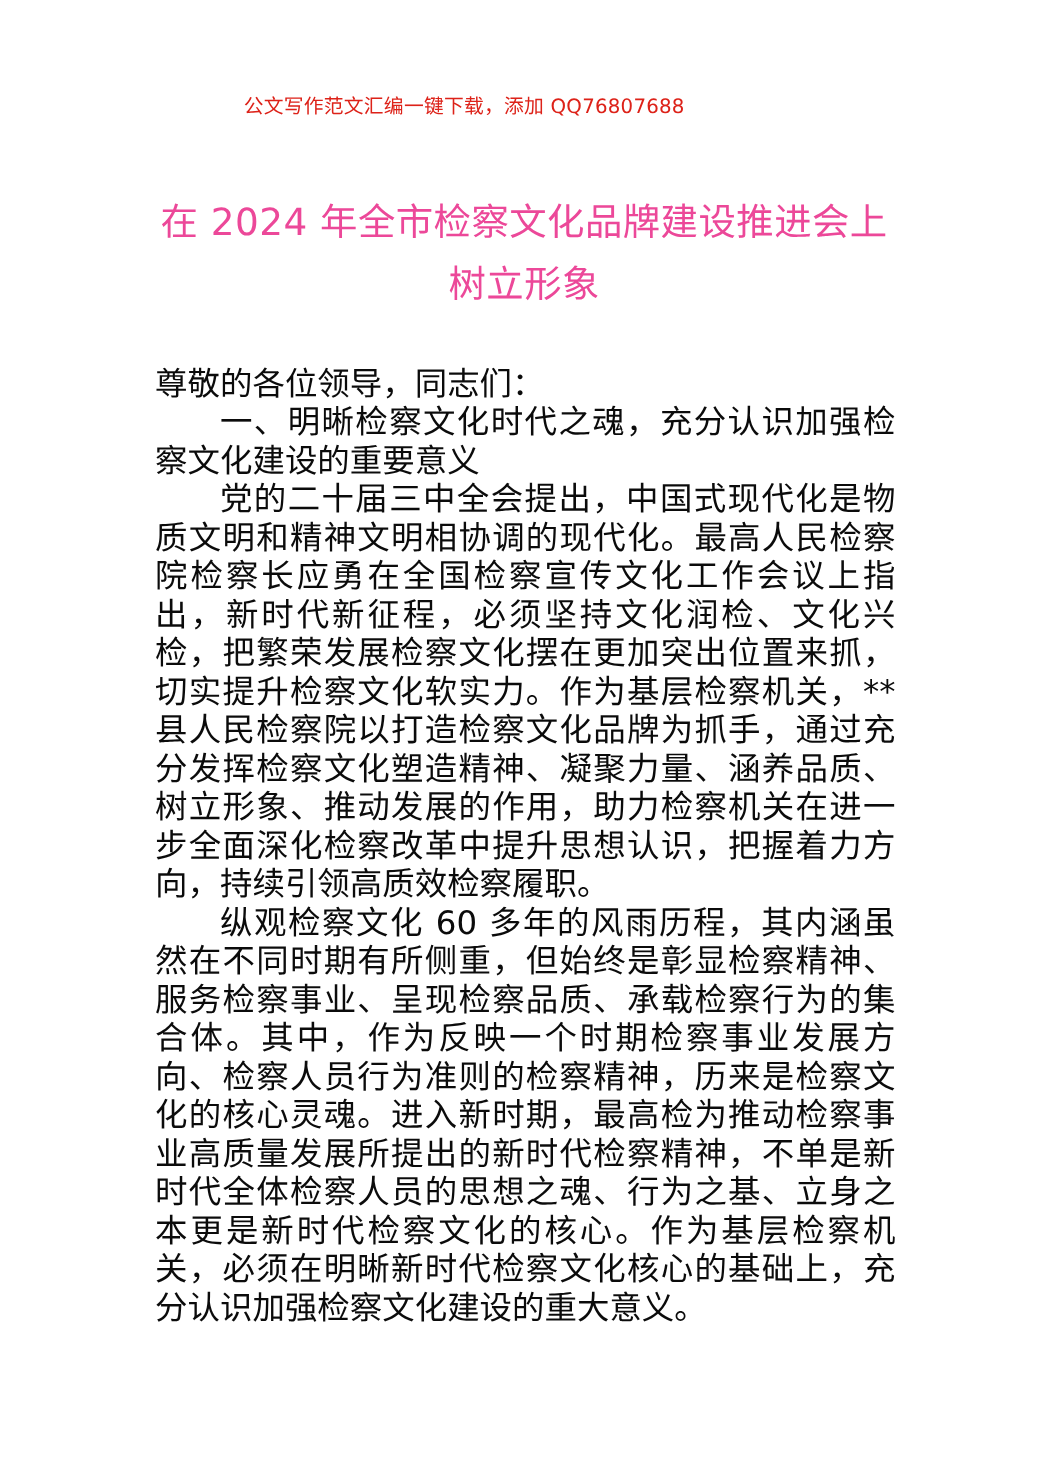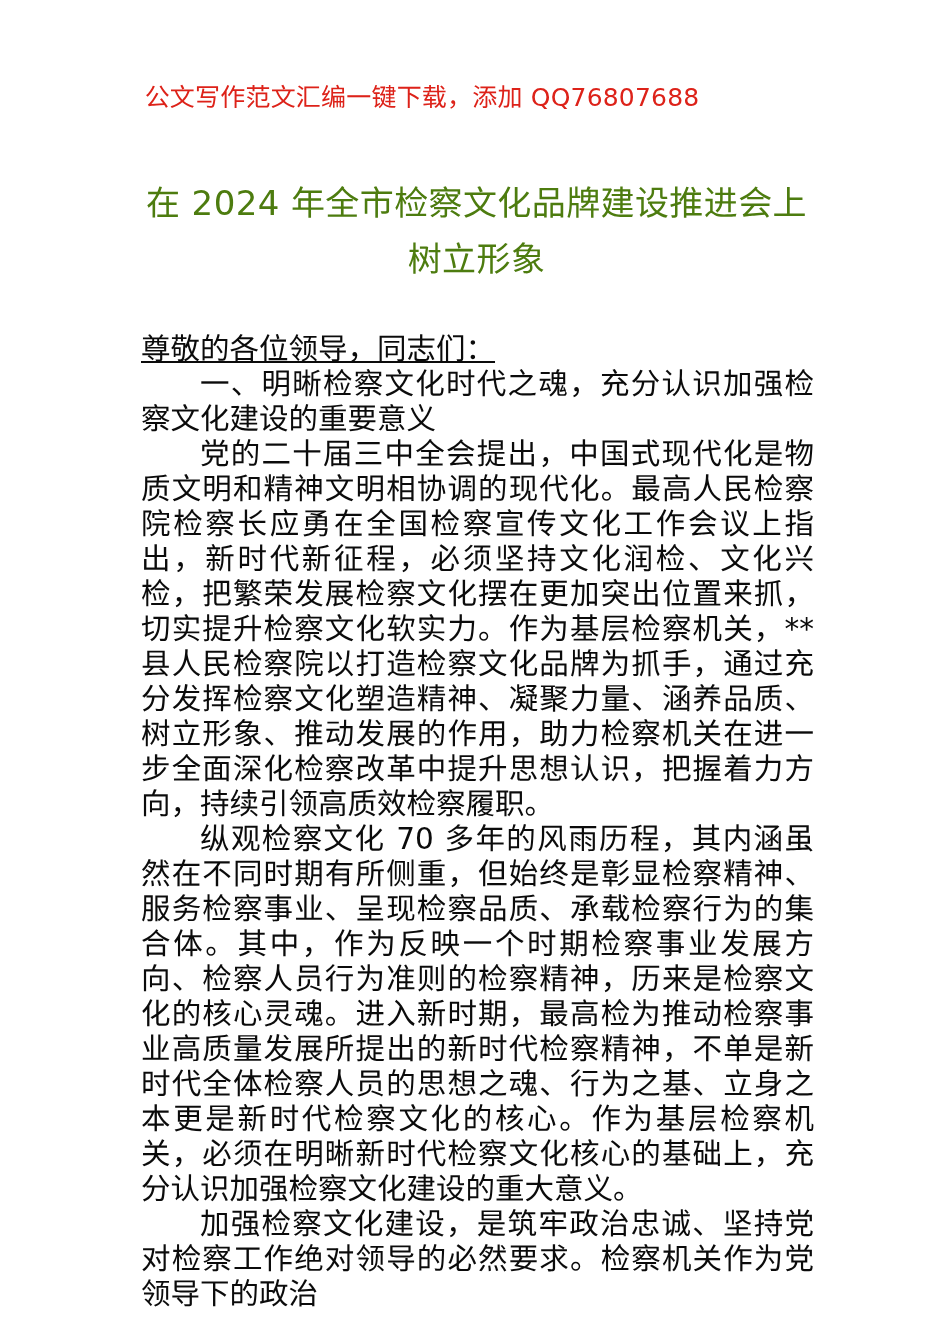--- a/index.html
+++ b/index.html
@@ -20,37 +20,37 @@
   }
 
   
   .promo-banner {
     position: absolute;
     top: 84px;
     left: 0;
     width: 844px;
     text-align: center;
     color: #dd2219;
-    font-size: 25px;
+    font-size: 18px;
     line-height: 28px;
     letter-spacing: 0.2px;
     white-space: nowrap;
     font-family: "DejaVu Sans", "Liberation Sans", sans-serif;
   }
 
   
   .doc-title {
     position: absolute;
     top: 175px;
     left: 141px;
     width: 671px;
     text-align: center;
     font-size: 34px;
     line-height: 56px;
-    color: #4d7c0f;
+    color: #ec4899;
     letter-spacing: 0.4px;
     font-weight: 400;
   }
 
   
   .doc-body {
     position: absolute;
     top: 332px;
     left: 141px;
     width: 673px;
@@ -68,36 +68,34 @@
     text-align: justify;
     text-justify: inter-ideograph;
   }
 
   .para-indent {
     text-indent: 2em;
   }
 
   .para-flush {
     text-indent: 0;
-    text-decoration: underline;
   }
 </style>
 </head>
 <body>
 
 <div class="page">
 
   <div class="promo-banner">公文写作范文汇编一键下载，添加 QQ76807688</div>
 
   <div class="doc-title">
     <div>在 2024 年全市检察文化品牌建设推进会上</div>
     <div>树立形象</div>
   </div>
 
   <div class="doc-body">
     <p class="para-flush">尊敬的各位领导，同志们：</p>
     <p class="para-indent">一、明晰检察文化时代之魂，充分认识加强检察文化建设的重要意义</p>
     <p class="para-indent">党的二十届三中全会提出，中国式现代化是物质文明和精神文明相协调的现代化。最高人民检察院检察长应勇在全国检察宣传文化工作会议上指出，新时代新征程，必须坚持文化润检、文化兴检，把繁荣发展检察文化摆在更加突出位置来抓，切实提升检察文化软实力。作为基层检察机关，**县人民检察院以打造检察文化品牌为抓手，通过充分发挥检察文化塑造精神、凝聚力量、涵养品质、树立形象、推动发展的作用，助力检察机关在进一步全面深化检察改革中提升思想认识，把握着力方向，持续引领高质效检察履职。</p>
-    <p class="para-indent">纵观检察文化 70 多年的风雨历程，其内涵虽然在不同时期有所侧重，但始终是彰显检察精神、服务检察事业、呈现检察品质、承载检察行为的集合体。其中，作为反映一个时期检察事业发展方向、检察人员行为准则的检察精神，历来是检察文化的核心灵魂。进入新时期，最高检为推动检察事业高质量发展所提出的新时代检察精神，不单是新时代全体检察人员的思想之魂、行为之基、立身之本更是新时代检察文化的核心。作为基层检察机关，必须在明晰新时代检察文化核心的基础上，充分认识加强检察文化建设的重大意义。</p>
-    <p class="para-indent">加强检察文化建设，是筑牢政治忠诚、坚持党对检察工作绝对领导的必然要求。检察机关作为党领导下的政治</p>
+    <p class="para-indent">纵观检察文化 60 多年的风雨历程，其内涵虽然在不同时期有所侧重，但始终是彰显检察精神、服务检察事业、呈现检察品质、承载检察行为的集合体。其中，作为反映一个时期检察事业发展方向、检察人员行为准则的检察精神，历来是检察文化的核心灵魂。进入新时期，最高检为推动检察事业高质量发展所提出的新时代检察精神，不单是新时代全体检察人员的思想之魂、行为之基、立身之本更是新时代检察文化的核心。作为基层检察机关，必须在明晰新时代检察文化核心的基础上，充分认识加强检察文化建设的重大意义。</p>
   </div>
 
 </div>
 
 </body></html>

